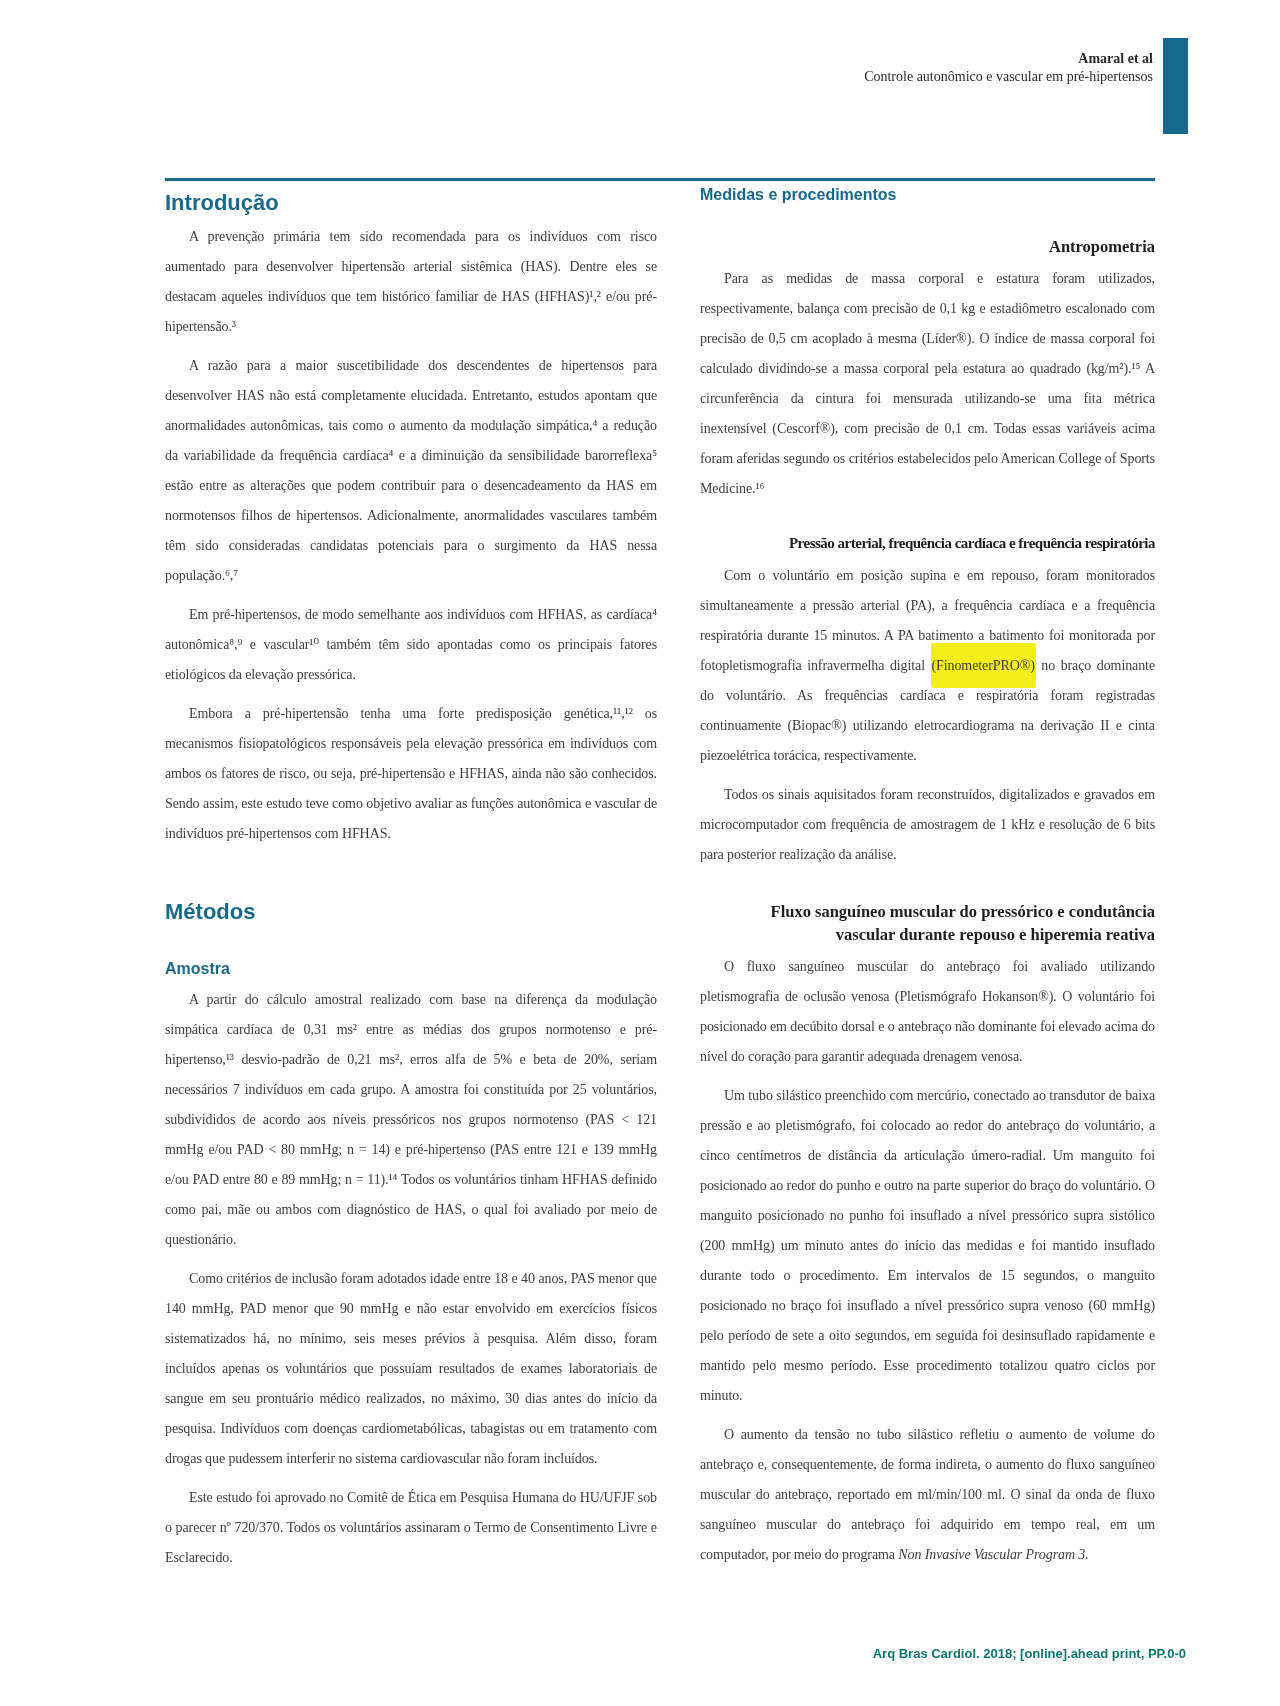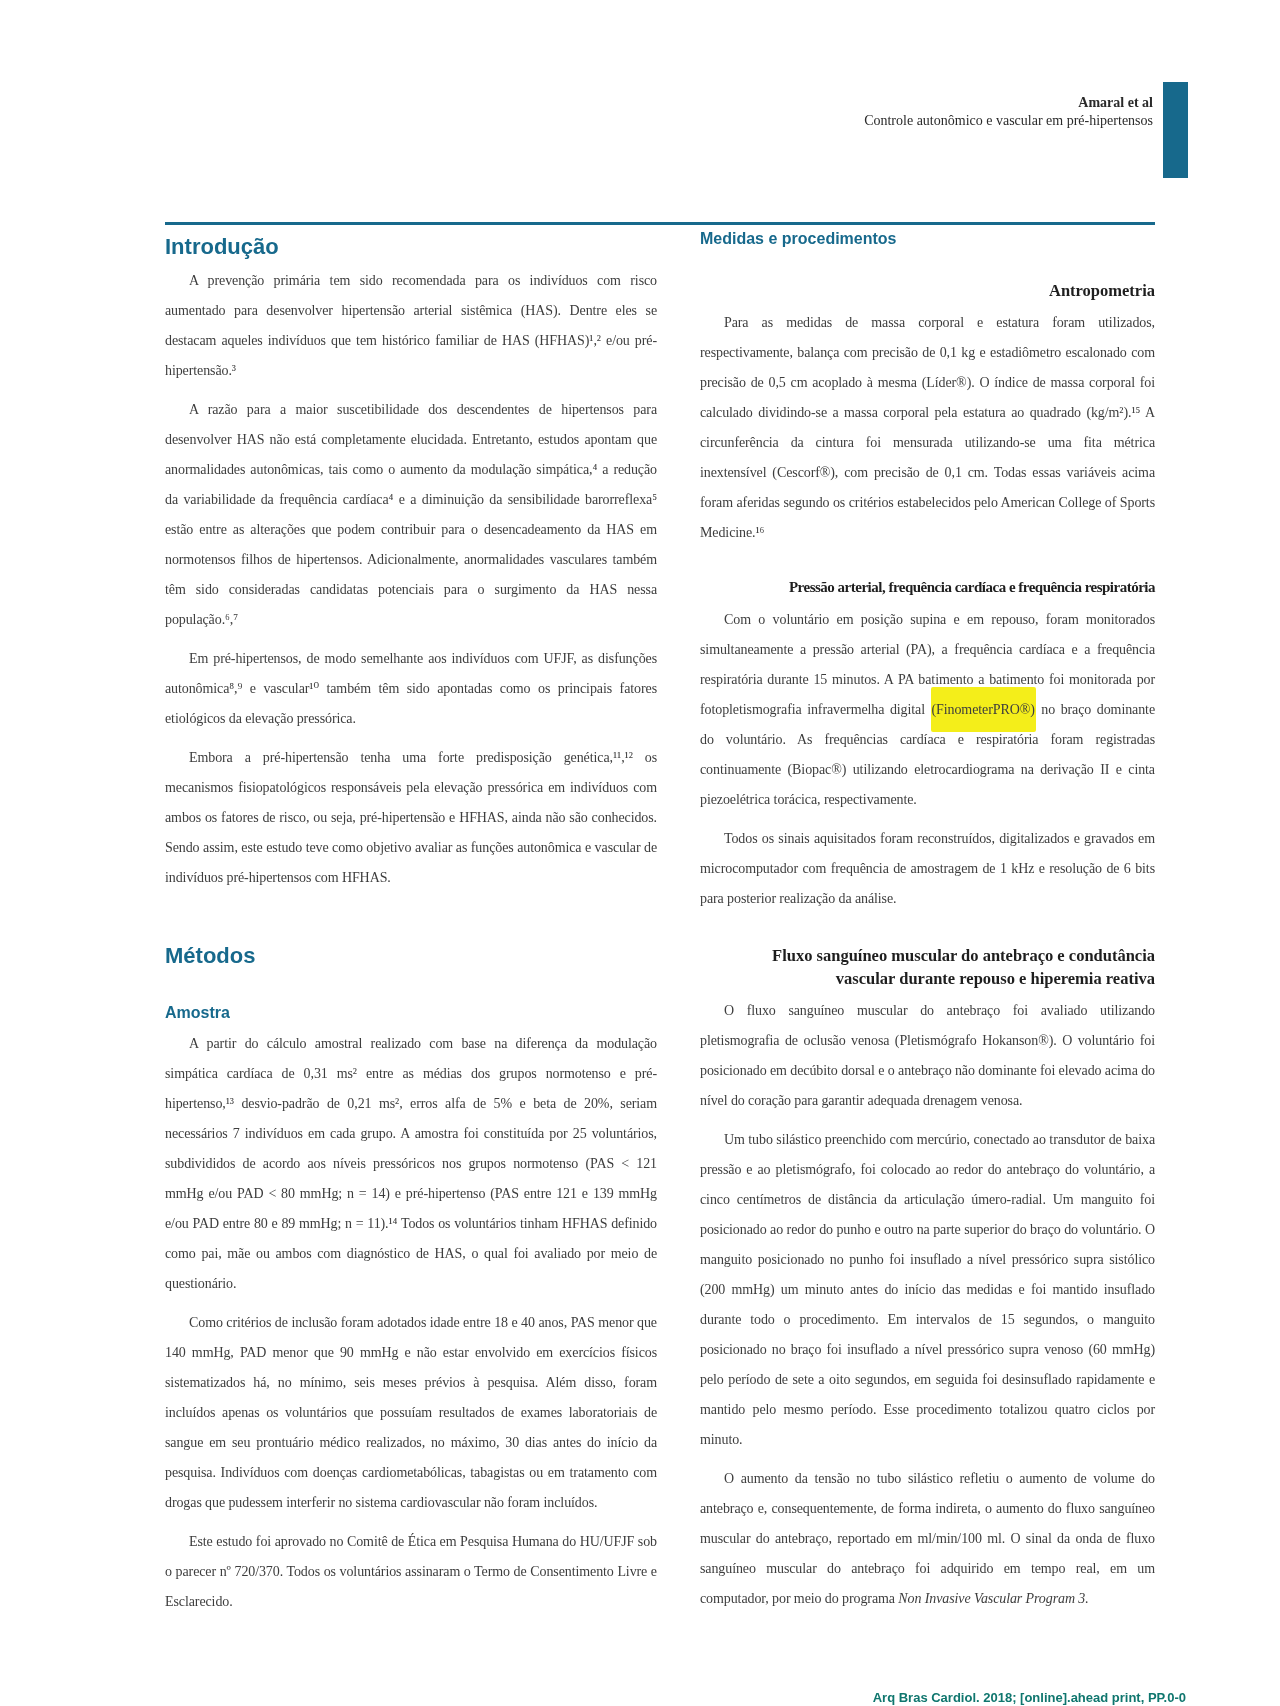--- a/index.html
+++ b/index.html
@@ -6,21 +6,21 @@
     --accent:#17698c;
     --highlight:#f4ee1a;
     --text:#3d3d3d;
   }
   html,body{margin:0;padding:0;}
   body{
     width:1280px;height:1706px;position:relative;background:#ffffff;
     font-family:"Liberation Serif","DejaVu Serif",serif;
     color:var(--text);
   }
-  .page{position:absolute;inset:0;overflow:hidden;margin-top:44px;}
+  .page{position:absolute;inset:0;overflow:hidden;}
 
   
   .running-head{position:absolute;top:38px;right:92px;display:flex;align-items:flex-start;gap:10px;}
   .rh-text{text-align:right;font-size:14px;line-height:18px;color:#2a2a2a;padding-top:12px;}
   .rh-author{font-weight:bold;}
   .rh-bar{width:25px;height:96px;background:var(--accent);}
 
   
   .top-rule{position:absolute;left:165px;top:178px;width:990px;height:3px;background:var(--accent);}
 
@@ -75,37 +75,37 @@
     </div>
     <div class="rh-bar"></div>
   </div>
 
   <div class="top-rule"></div>
 
   <div class="col col-left">
     <h1>Introdução</h1>
     <p>A prevenção primária tem sido recomendada para os indivíduos com risco aumentado para desenvolver hipertensão arterial sistêmica (HAS). Dentre eles se destacam aqueles indivíduos que tem histórico familiar de HAS (HFHAS)¹,² e/ou pré-hipertensão.³</p>
     <p>A razão para a maior suscetibilidade dos descendentes de hipertensos para desenvolver HAS não está completamente elucidada. Entretanto, estudos apontam que anormalidades autonômicas, tais como o aumento da modulação simpática,⁴ a redução da variabilidade da frequência cardíaca⁴ e a diminuição da sensibilidade barorreflexa⁵ estão entre as alterações que podem contribuir para o desencadeamento da HAS em normotensos filhos de hipertensos. Adicionalmente, anormalidades vasculares também têm sido consideradas candidatas potenciais para o surgimento da HAS nessa população.⁶,⁷</p>
-    <p>Em pré-hipertensos, de modo semelhante aos indivíduos com UFJF, as disfunções autonômica⁸,⁹ e vascular¹⁰ também têm sido apontadas como os principais fatores etiológicos da elevação pressórica.</p>
+    <p>Em pré-hipertensos, de modo semelhante aos indivíduos com HFHAS, as cardíaca⁴ autonômica⁸,⁹ e vascular¹⁰ também têm sido apontadas como os principais fatores etiológicos da elevação pressórica.</p>
     <p>Embora a pré-hipertensão tenha uma forte predisposição genética,¹¹,¹² os mecanismos fisiopatológicos responsáveis pela elevação pressórica em indivíduos com ambos os fatores de risco, ou seja, pré-hipertensão e HFHAS, ainda não são conhecidos. Sendo assim, este estudo teve como objetivo avaliar as funções autonômica e vascular de indivíduos pré-hipertensos com HFHAS.</p>
     <h1 class="metodos">Métodos</h1>
     <h3>Amostra</h3>
     <p>A partir do cálculo amostral realizado com base na diferença da modulação simpática cardíaca de 0,31 ms² entre as médias dos grupos normotenso e pré-hipertenso,¹³ desvio-padrão de 0,21 ms², erros alfa de 5% e beta de 20%, seriam necessários 7 indivíduos em cada grupo. A amostra foi constituída por 25 voluntários, subdivididos de acordo aos níveis pressóricos nos grupos normotenso (PAS &lt; 121 mmHg e/ou PAD &lt; 80 mmHg; n = 14) e pré-hipertenso (PAS entre 121 e 139 mmHg e/ou PAD entre 80 e 89 mmHg; n = 11).¹⁴ Todos os voluntários tinham HFHAS definido como pai, mãe ou ambos com diagnóstico de HAS, o qual foi avaliado por meio de questionário.</p>
     <p>Como critérios de inclusão foram adotados idade entre 18 e 40 anos, PAS menor que 140 mmHg, PAD menor que 90 mmHg e não estar envolvido em exercícios físicos sistematizados há, no mínimo, seis meses prévios à pesquisa. Além disso, foram incluídos apenas os voluntários que possuíam resultados de exames laboratoriais de sangue em seu prontuário médico realizados, no máximo, 30 dias antes do início da pesquisa. Indivíduos com doenças cardiometabólicas, tabagistas ou em tratamento com drogas que pudessem interferir no sistema cardiovascular não foram incluídos.</p>
     <p>Este estudo foi aprovado no Comitê de Ética em Pesquisa Humana do HU/UFJF sob o parecer nº 720/370. Todos os voluntários assinaram o Termo de Consentimento Livre e Esclarecido.</p>
   </div>
 
   <div class="col col-right">
     <h3 class="first">Medidas e procedimentos</h3>
     <h4>Antropometria</h4>
     <p>Para as medidas de massa corporal e estatura foram utilizados, respectivamente, balança com precisão de 0,1 kg e estadiômetro escalonado com precisão de 0,5 cm acoplado à mesma (Líder®). O índice de massa corporal foi calculado dividindo-se a massa corporal pela estatura ao quadrado (kg/m²).¹⁵ A circunferência da cintura foi mensurada utilizando-se uma fita métrica inextensível (Cescorf®), com precisão de 0,1 cm. Todas essas variáveis acima foram aferidas segundo os critérios estabelecidos pelo American College of Sports Medicine.¹⁶</p>
     <h4 class="h4-tight">Pressão arterial, frequência cardíaca e frequência respiratória</h4>
     <p><span>Com o voluntário em posição supina e em repouso, foram monitorados simultaneamente a pressão arterial (PA), a frequência cardíaca e a frequência respiratória durante 15 minutos. A PA batimento a batimento foi monitorada por fotopletismografia infravermelha digital </span><span class="seg-hl">(FinometerPRO®)</span><span> no braço dominante do voluntário. As frequências cardíaca e respiratória foram registradas continuamente (Biopac®) utilizando eletrocardiograma na derivação II e cinta piezoelétrica torácica, respectivamente.</span></p>
     <p>Todos os sinais aquisitados foram reconstruídos, digitalizados e gravados em microcomputador com frequência de amostragem de 1 kHz e resolução de 6 bits para posterior realização da análise.</p>
-    <h4>Fluxo sanguíneo muscular do antebraço e condutância vascular durante repouso e hiperemia reativa</h4>
+    <h4>Fluxo sanguíneo muscular do pressórico e condutância vascular durante repouso e hiperemia reativa</h4>
     <p>O fluxo sanguíneo muscular do antebraço foi avaliado utilizando pletismografia de oclusão venosa (Pletismógrafo Hokanson®). O voluntário foi posicionado em decúbito dorsal e o antebraço não dominante foi elevado acima do nível do coração para garantir adequada drenagem venosa.</p>
     <p>Um tubo silástico preenchido com mercúrio, conectado ao transdutor de baixa pressão e ao pletismógrafo, foi colocado ao redor do antebraço do voluntário, a cinco centímetros de distância da articulação úmero-radial. Um manguito foi posicionado ao redor do punho e outro na parte superior do braço do voluntário. O manguito posicionado no punho foi insuflado a nível pressórico supra sistólico (200 mmHg) um minuto antes do início das medidas e foi mantido insuflado durante todo o procedimento. Em intervalos de 15 segundos, o manguito posicionado no braço foi insuflado a nível pressórico supra venoso (60 mmHg) pelo período de sete a oito segundos, em seguida foi desinsuflado rapidamente e mantido pelo mesmo período. Esse procedimento totalizou quatro ciclos por minuto.</p>
     <p><span>O aumento da tensão no tubo silástico refletiu o aumento de volume do antebraço e, consequentemente, de forma indireta, o aumento do fluxo sanguíneo muscular do antebraço, reportado em ml/min/100 ml. O sinal da onda de fluxo sanguíneo muscular do antebraço foi adquirido em tempo real, em um computador, por meio do programa </span><span class="seg-i">Non Invasive Vascular Program 3</span><span class="seg-i">.</span></p>
   </div>
 
   <div class="footer">Arq Bras Cardiol. 2018; [online].ahead print, PP.0-0</div>
 
 </div>
 
 </body></html>

